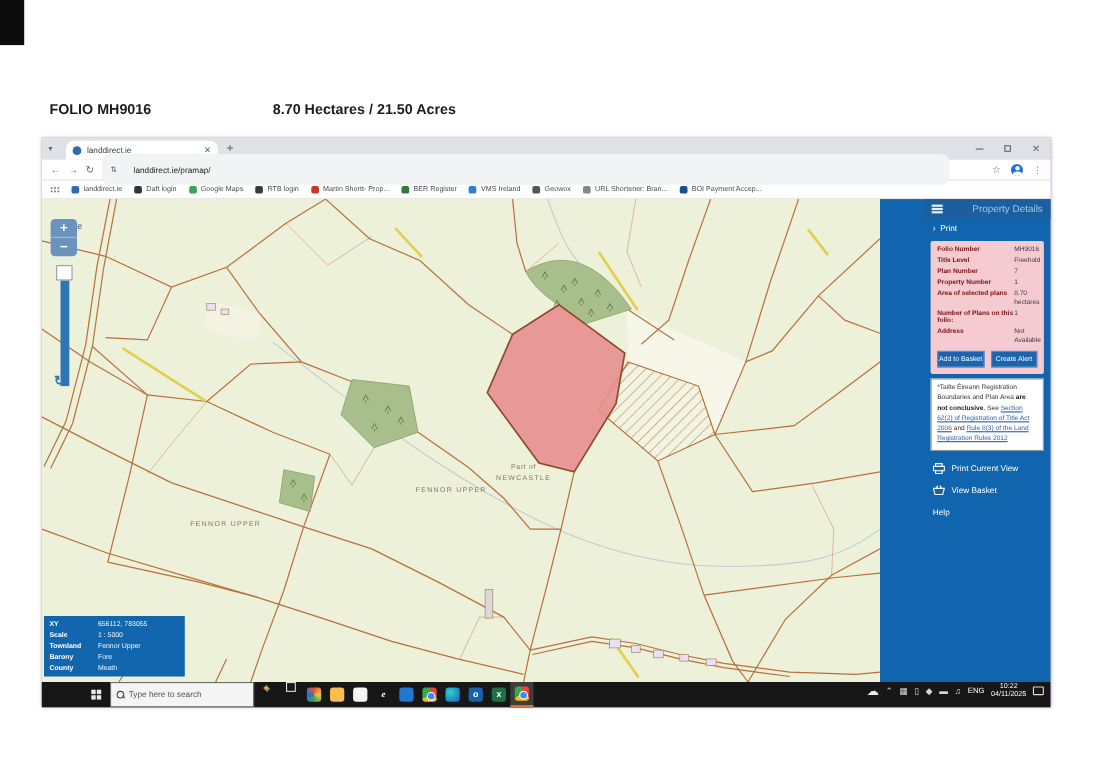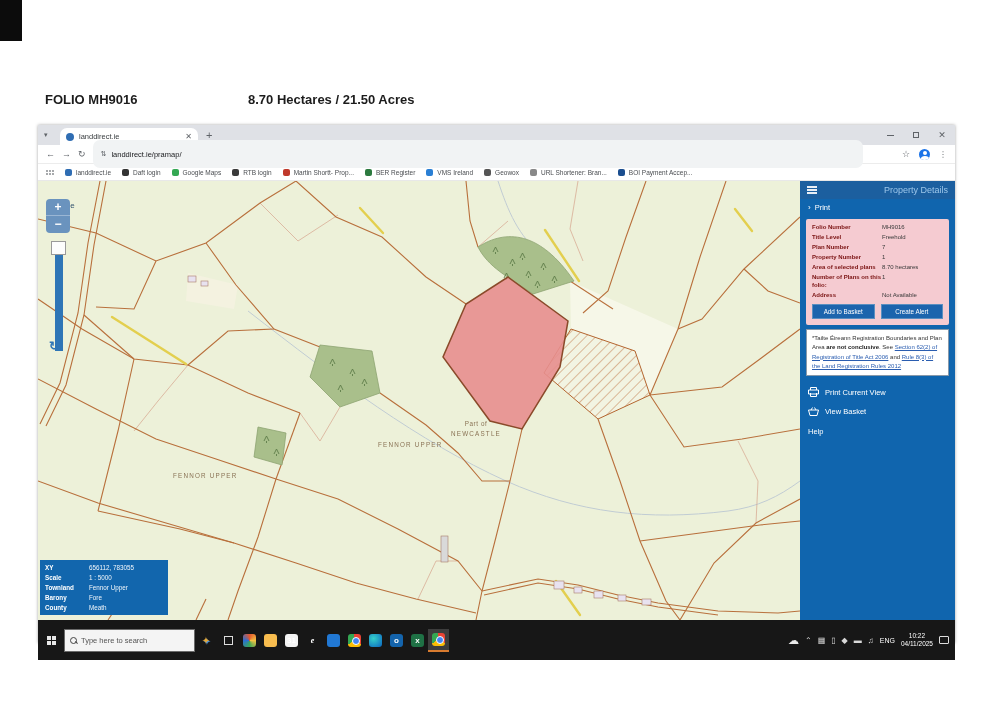--- a/index.html
+++ b/index.html
@@ -28,21 +28,21 @@
   .tab-close { font-size:8px; color:#5f6368; }
   .new-tab { position:absolute; left:168px; top:4px; font-size:11px; color:#5f6368; }
   .win-controls { position:absolute; right:0; top:0; height:20px; display:flex; }
   .win-controls .wc { width:26px; height:20px; display:flex; align-items:center; justify-content:center; color:#5f6368; font-size:9px; }
   .wc-min i { display:block; width:7px; height:1px; background:#5f6368; }
   .wc-max i { display:block; width:6px; height:6px; border:1px solid #5f6368; }
 
   
   .addrbar { position:relative; height:19px; background:#fff; display:flex; align-items:center; padding:0 8px; gap:7px; border-bottom:1px solid #ececec; }
   .nav-ic { font-size:9px; color:#5f6368; }
-  .url-pill { flex:1; max-width:770px; height:28px; background:#f1f3f4; border-radius:7px; display:flex; align-items:center; padding:0 8px; gap:5px;text-align:center; }
+  .url-pill { flex:1; max-width:770px; height:28px; background:#f1f3f4; border-radius:7px; display:flex; align-items:center; padding:0 8px; gap:15px;text-align:center; }
   .url-ic { font-size:7px; color:#5f6368; }
   .url-text { font-size:7.5px; color:#202124; }
   .addr-right { margin-left:auto; display:flex; align-items:center; gap:9px; }
   .star { font-size:9px; color:#5f6368; }
   .avatar { width:11px; height:11px; border-radius:50%; background:#1a73e8; position:relative; overflow:hidden; }
   .avatar::before { content:""; position:absolute; left:3.5px; top:2px; width:4px; height:4px; border-radius:50%; background:#fff; }
   .avatar::after { content:""; position:absolute; left:1.5px; top:7px; width:8px; height:5px; border-radius:50% 50% 0 0; background:#fff; }
   .kebab { font-size:8px; color:#5f6368; letter-spacing:0; }
 
   
@@ -92,21 +92,21 @@
 
   .disclaimer { margin:2px 6px 6px 6px; background:#fff; border:1px solid #8899aa; padding:4px 5px; font-size:6px; line-height:1.55; color:#333; }
   .disclaimer b { color:#222; }
   .dlink { color:#2a5db0; text-decoration:underline; }
 
   .paction { display:flex; align-items:center; gap:6px; padding:5px 8px; font-size:7.5px; color:#fff; }
   .paction svg { flex:none; }
   .help-link { padding:6px 8px; font-size:7.5px; color:#fff; }
 
   
-  .taskbar { height:40px; background:#171717; display:flex; align-items:center; }
+  .taskbar { height:23px; background:#171717; display:flex; align-items:flex-start;padding-left:36px; }
   .tb-start { width:26px; height:23px; display:flex; align-items:center; justify-content:center; }
   .winlogo { display:grid; grid-template-columns:4px 4px; grid-gap:1px; }
   .winlogo i { width:4px; height:4px; background:#e8e8e8; }
   .tb-search { width:131px; height:23px; background:#f4f4f4; border:1px solid #6a6a6a; display:flex; align-items:center; padding:0 5px; gap:4px; }
   .tb-search input { border:none; outline:none; background:transparent; font-size:7.5px; color:#333; width:100%; font-family:"Liberation Sans", sans-serif; }
   .tb-search input::placeholder { color:#555; }
   .mag { width:7px; height:7px; position:relative; flex:none; }
   .mag::before { content:""; position:absolute; left:0; top:0; width:5px; height:5px; border:1px solid #444; border-radius:50%; }
   .mag::after { content:""; position:absolute; left:5px; top:5px; width:3px; height:1px; background:#444; transform:rotate(45deg); }
   .tb-cortana { width:22px; text-align:center; font-size:10px; color:#e3a93c; text-shadow:1px 1px 0 #4a90d9; }
@@ -377,21 +377,21 @@
               <span class="il">Barony</span>
               <span class="iv">Fore</span>
             </div>
           <div class="inforow">
               <span class="il">County</span>
               <span class="iv">Meath</span>
             </div>
         </div>
       </div>
 
-      <div class="panel" style="background: rgb(16, 101, 174);">
+      <div class="panel" style="background: rgb(16, 101, 174); padding-left: 40px;">
         <div class="panel-header" style="background: rgb(28, 95, 159);">
           <span class="hamburger">
               <i></i>
               <i></i>
               <i></i>
             </span>
           <span class="panel-title">Property Details</span>
         </div>
         <div class="back-row">
           <span class="back-chev">›</span>

